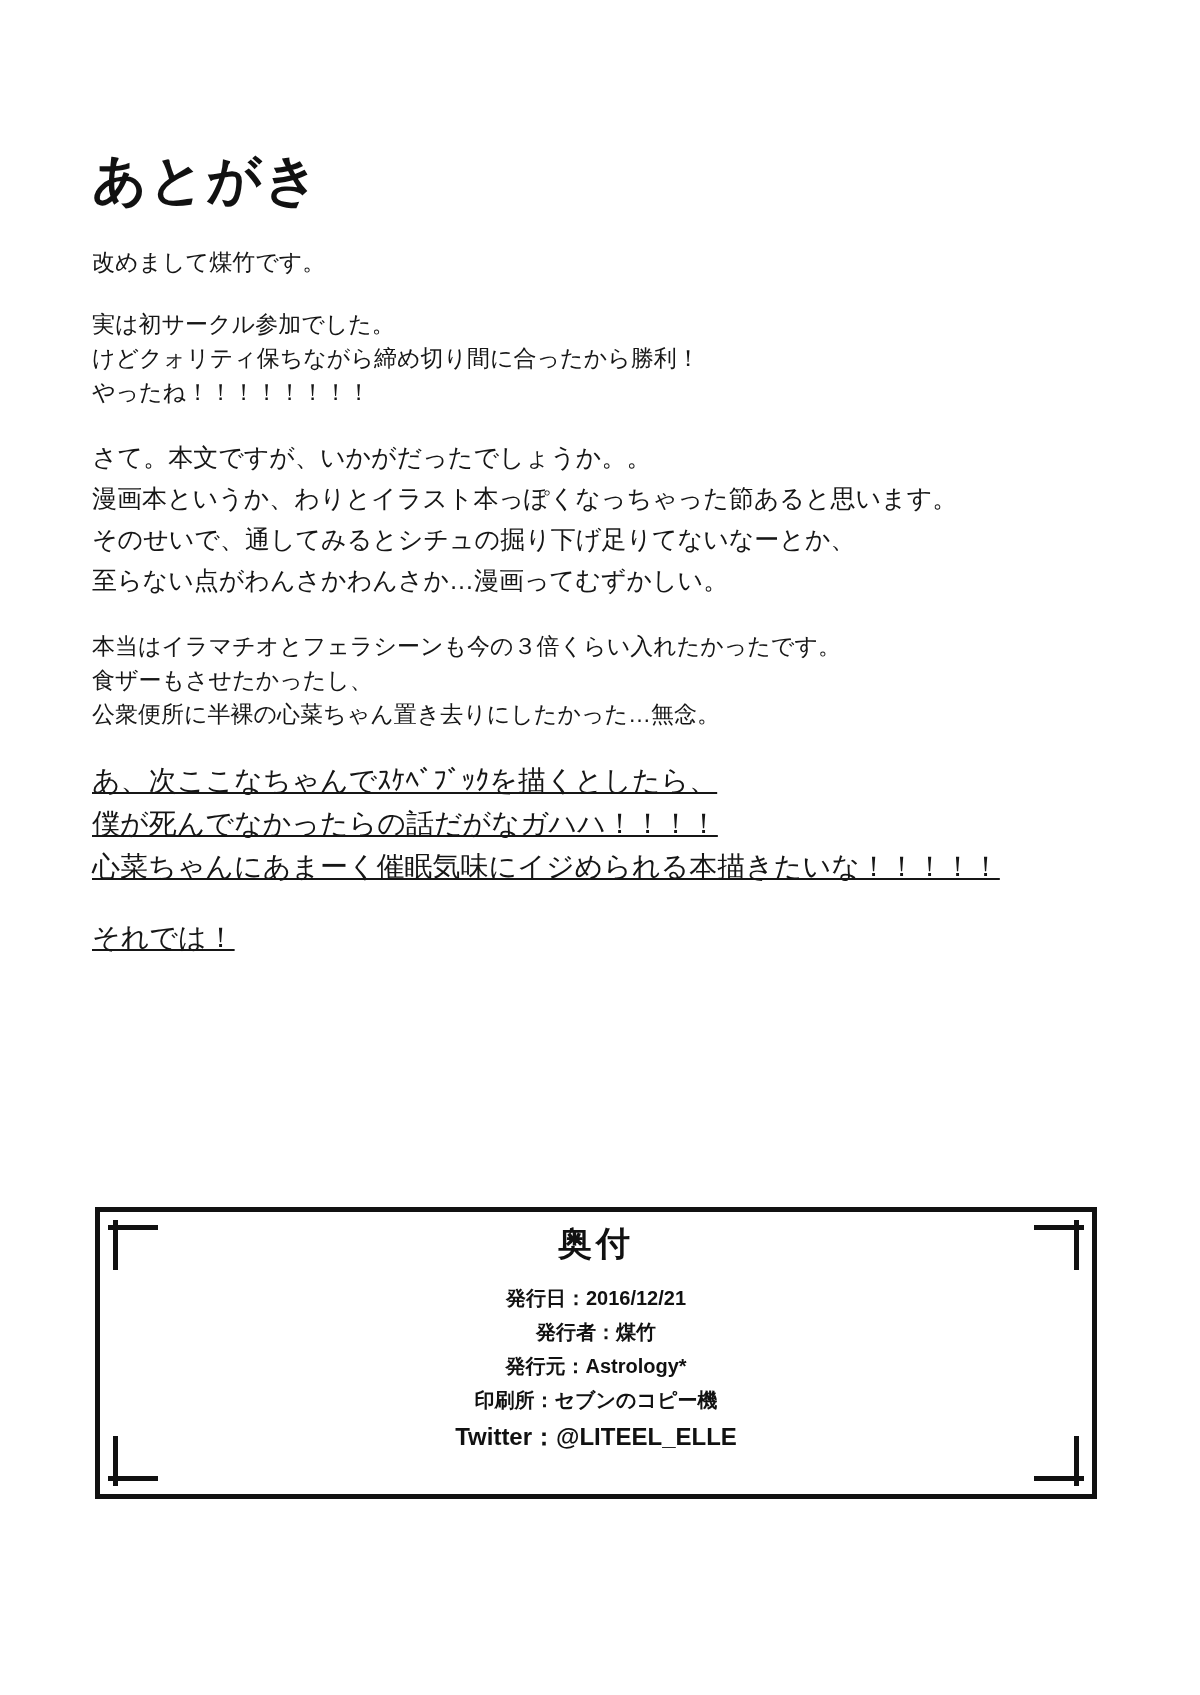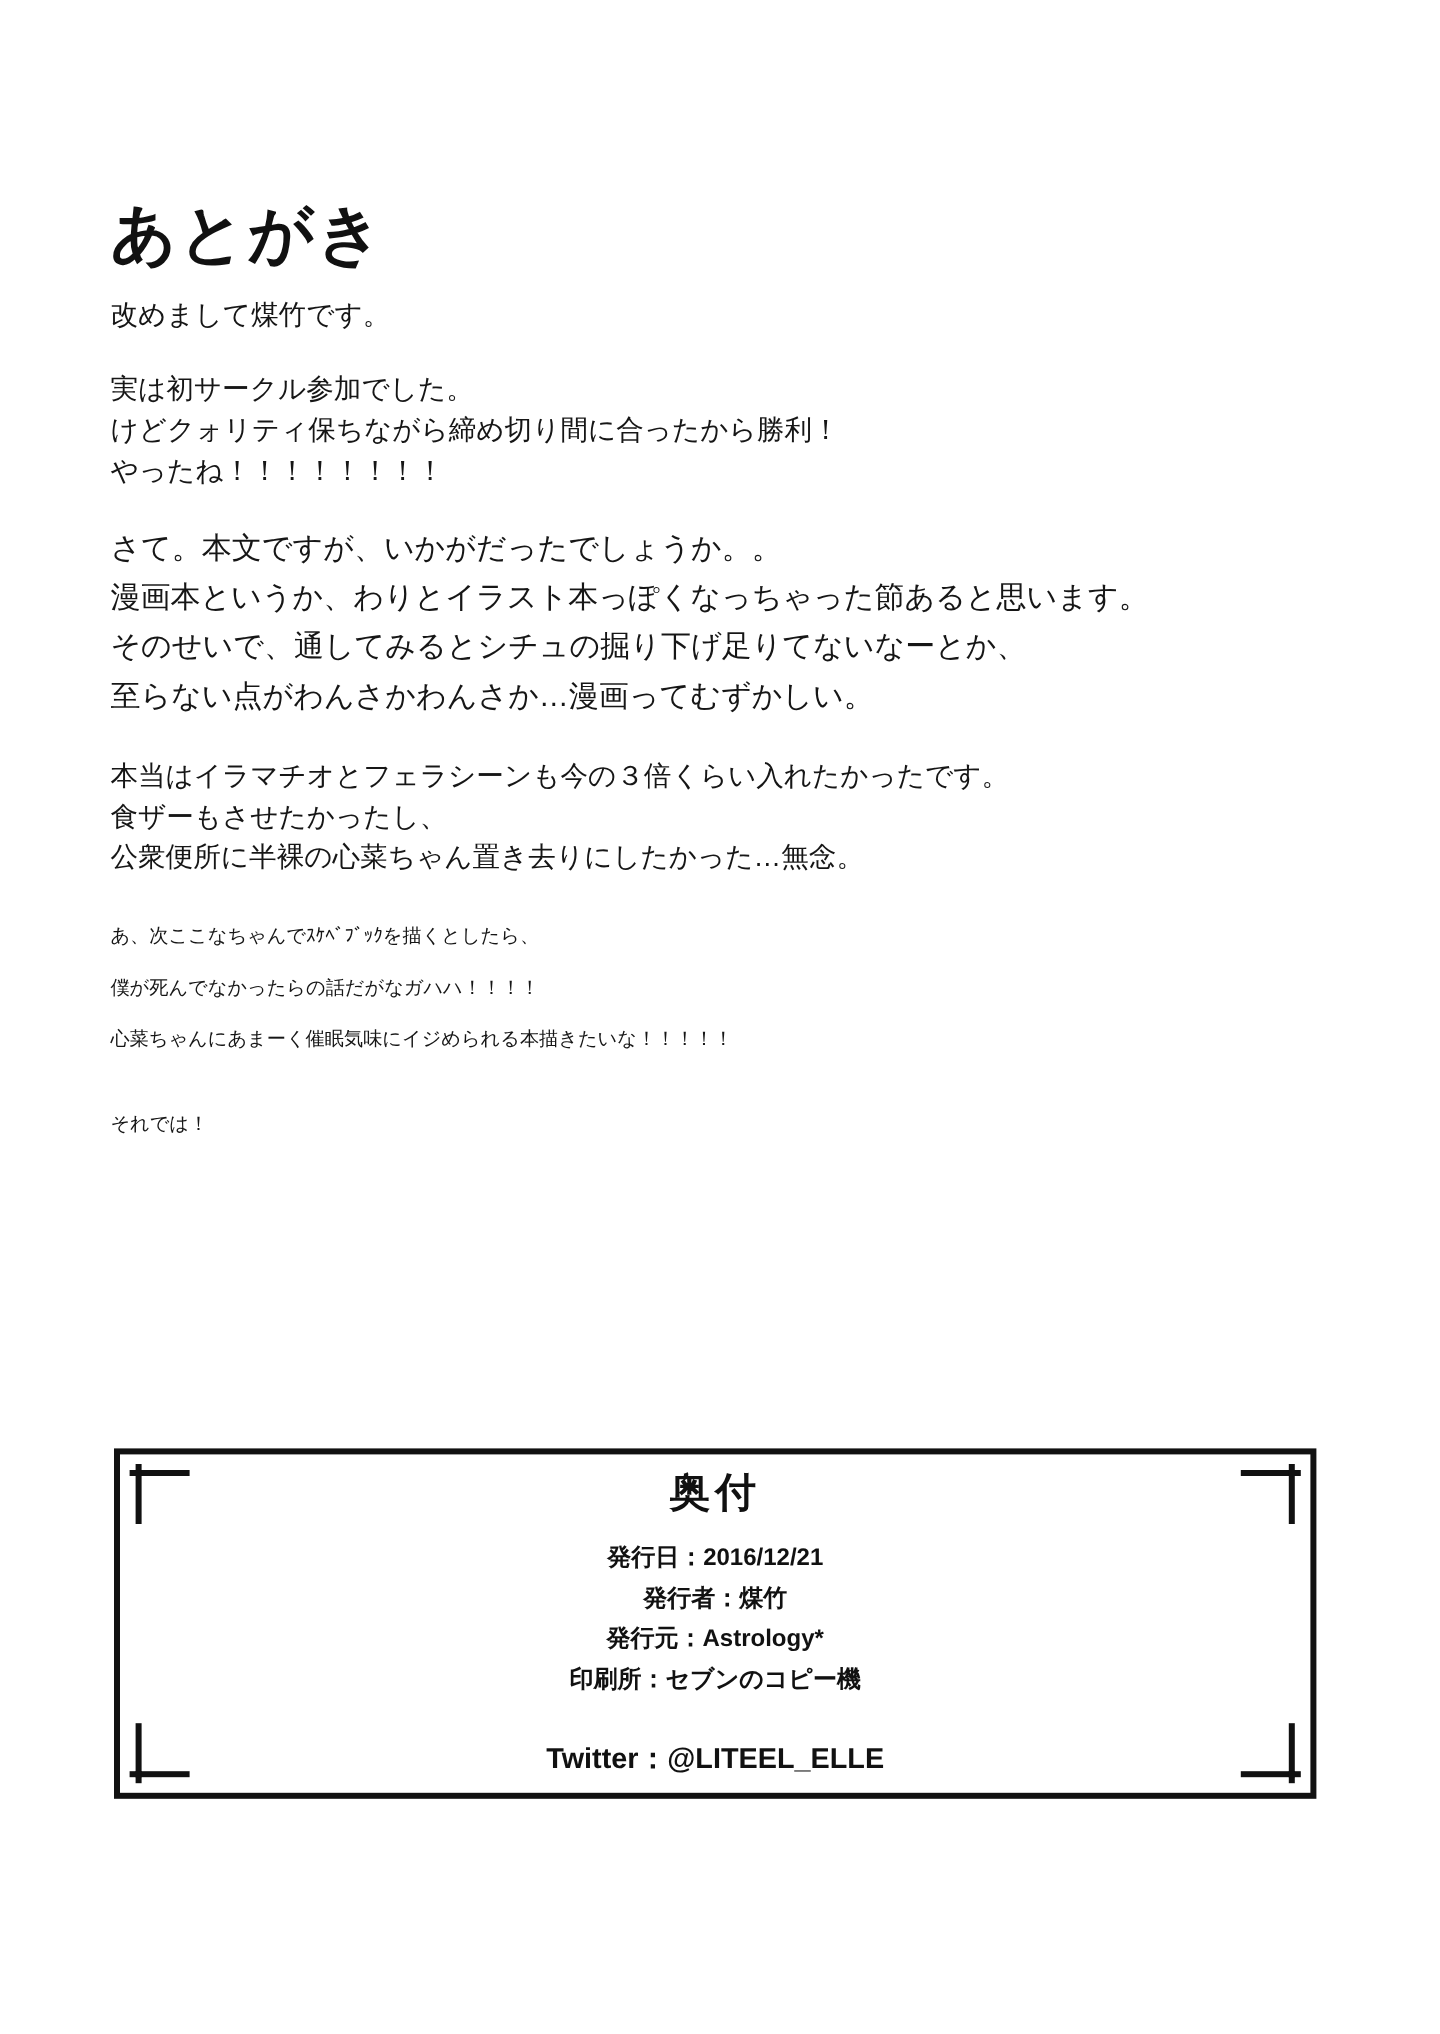--- a/index.html
+++ b/index.html
@@ -17,21 +17,21 @@
   }
   .page {
     position: absolute;
     inset: 0;
   }
 
   
   .afterword-title {
     position: absolute;
     left: 92px;
-    top: 168px;
+    top: 152px;
     font-size: 54px;
     font-weight: bold;
     letter-spacing: 2px;
     line-height: 1;
     color: #111111;
   }
 
   
   .body-text {
     position: absolute;
@@ -49,21 +49,22 @@
     display: block;
     line-height: 34px;
     white-space: pre;
   }
   .para.spaced-lines .line {
     line-height: 41px;
     font-size: 25px;
   }
   .para.big .line {
     line-height: 43px;
-    font-size: 16px;
+    font-size: 28px;
+    text-decoration: underline;
   }
 
   
   .colophon {
     position: absolute;
     left: 95px;
     top: 1207px;
     width: 1002px;
     height: 292px;
   }
@@ -120,21 +121,21 @@
     color: #111111;
     text-align: center;
     white-space: pre;
   }
   .colophon-twitter {
     font-size: 24px;
     font-weight: bold;
     line-height: 34px;
     color: #111111;
     text-align: center;
-    margin-top: 32px;
+    margin-top: 3px;
     white-space: pre;
   }
 </style>
 </head>
 <body>
 
 <div class="page">
 
   <div class="afterword-title">あとがき</div>
 

